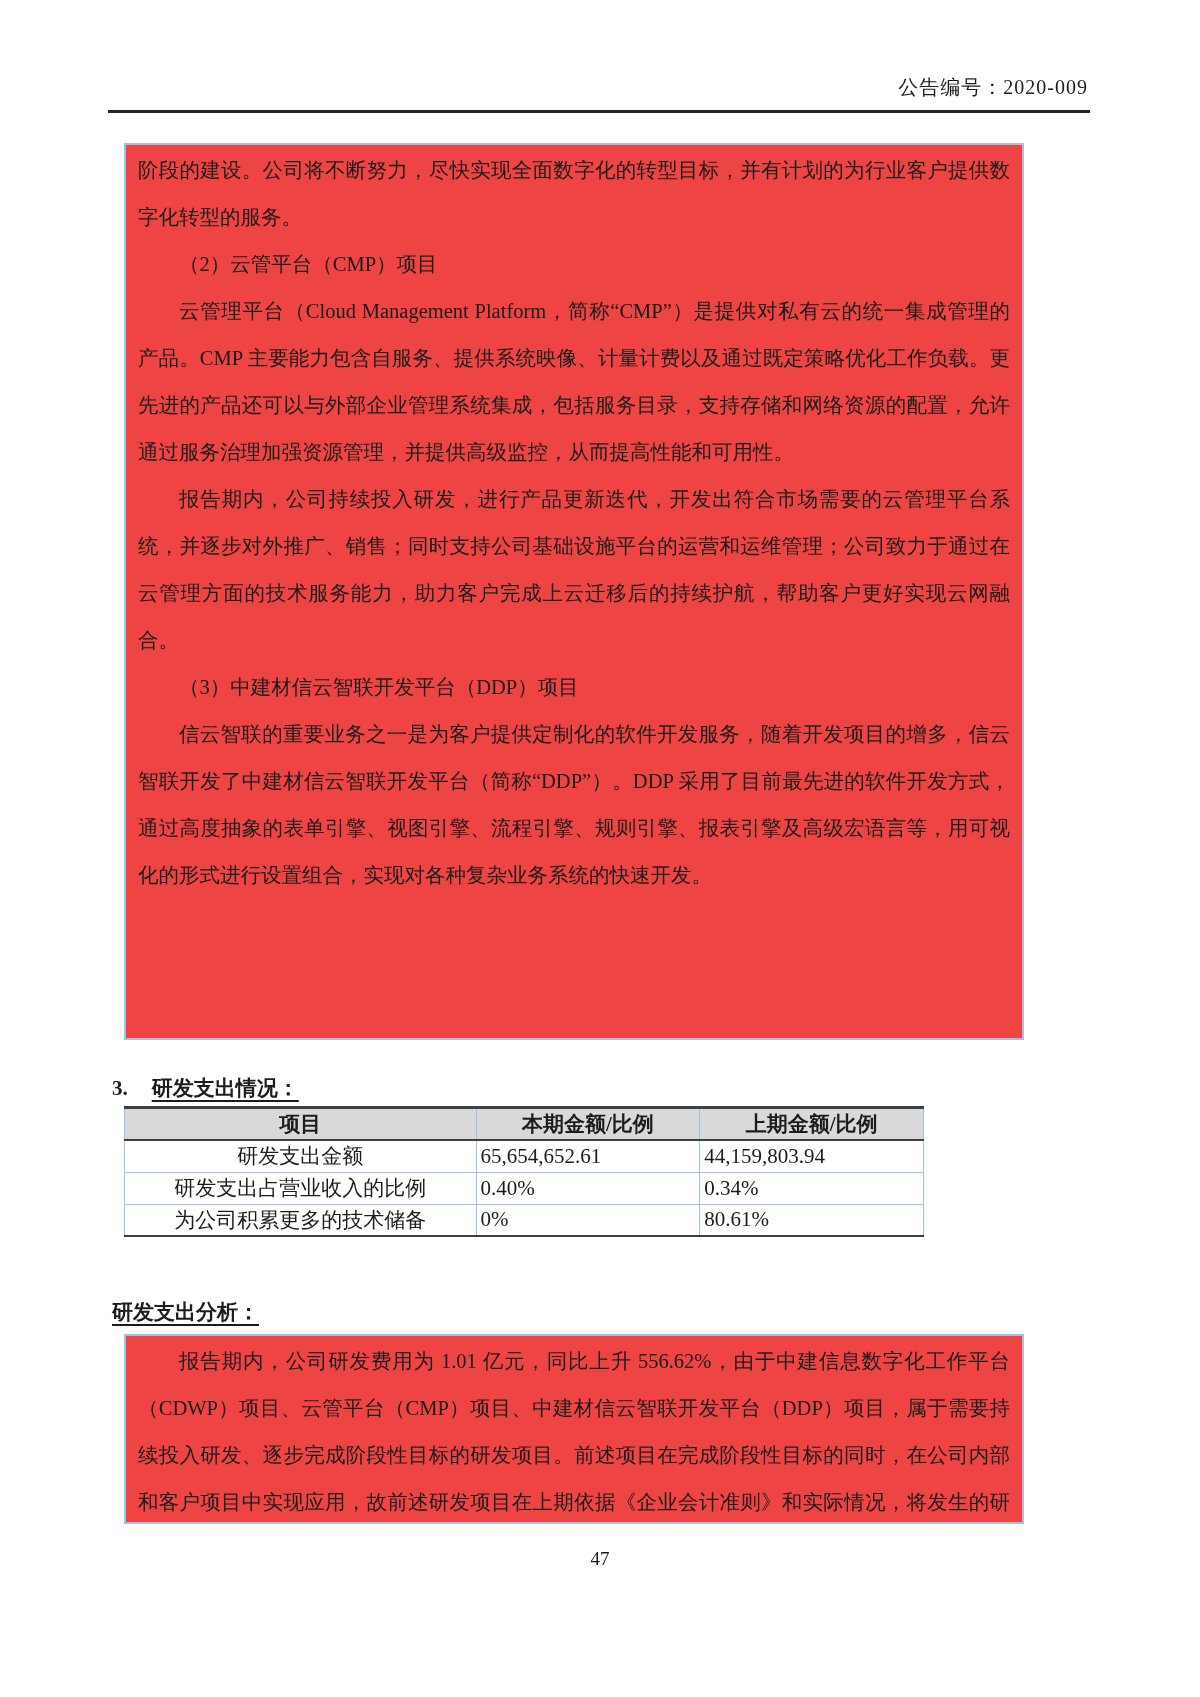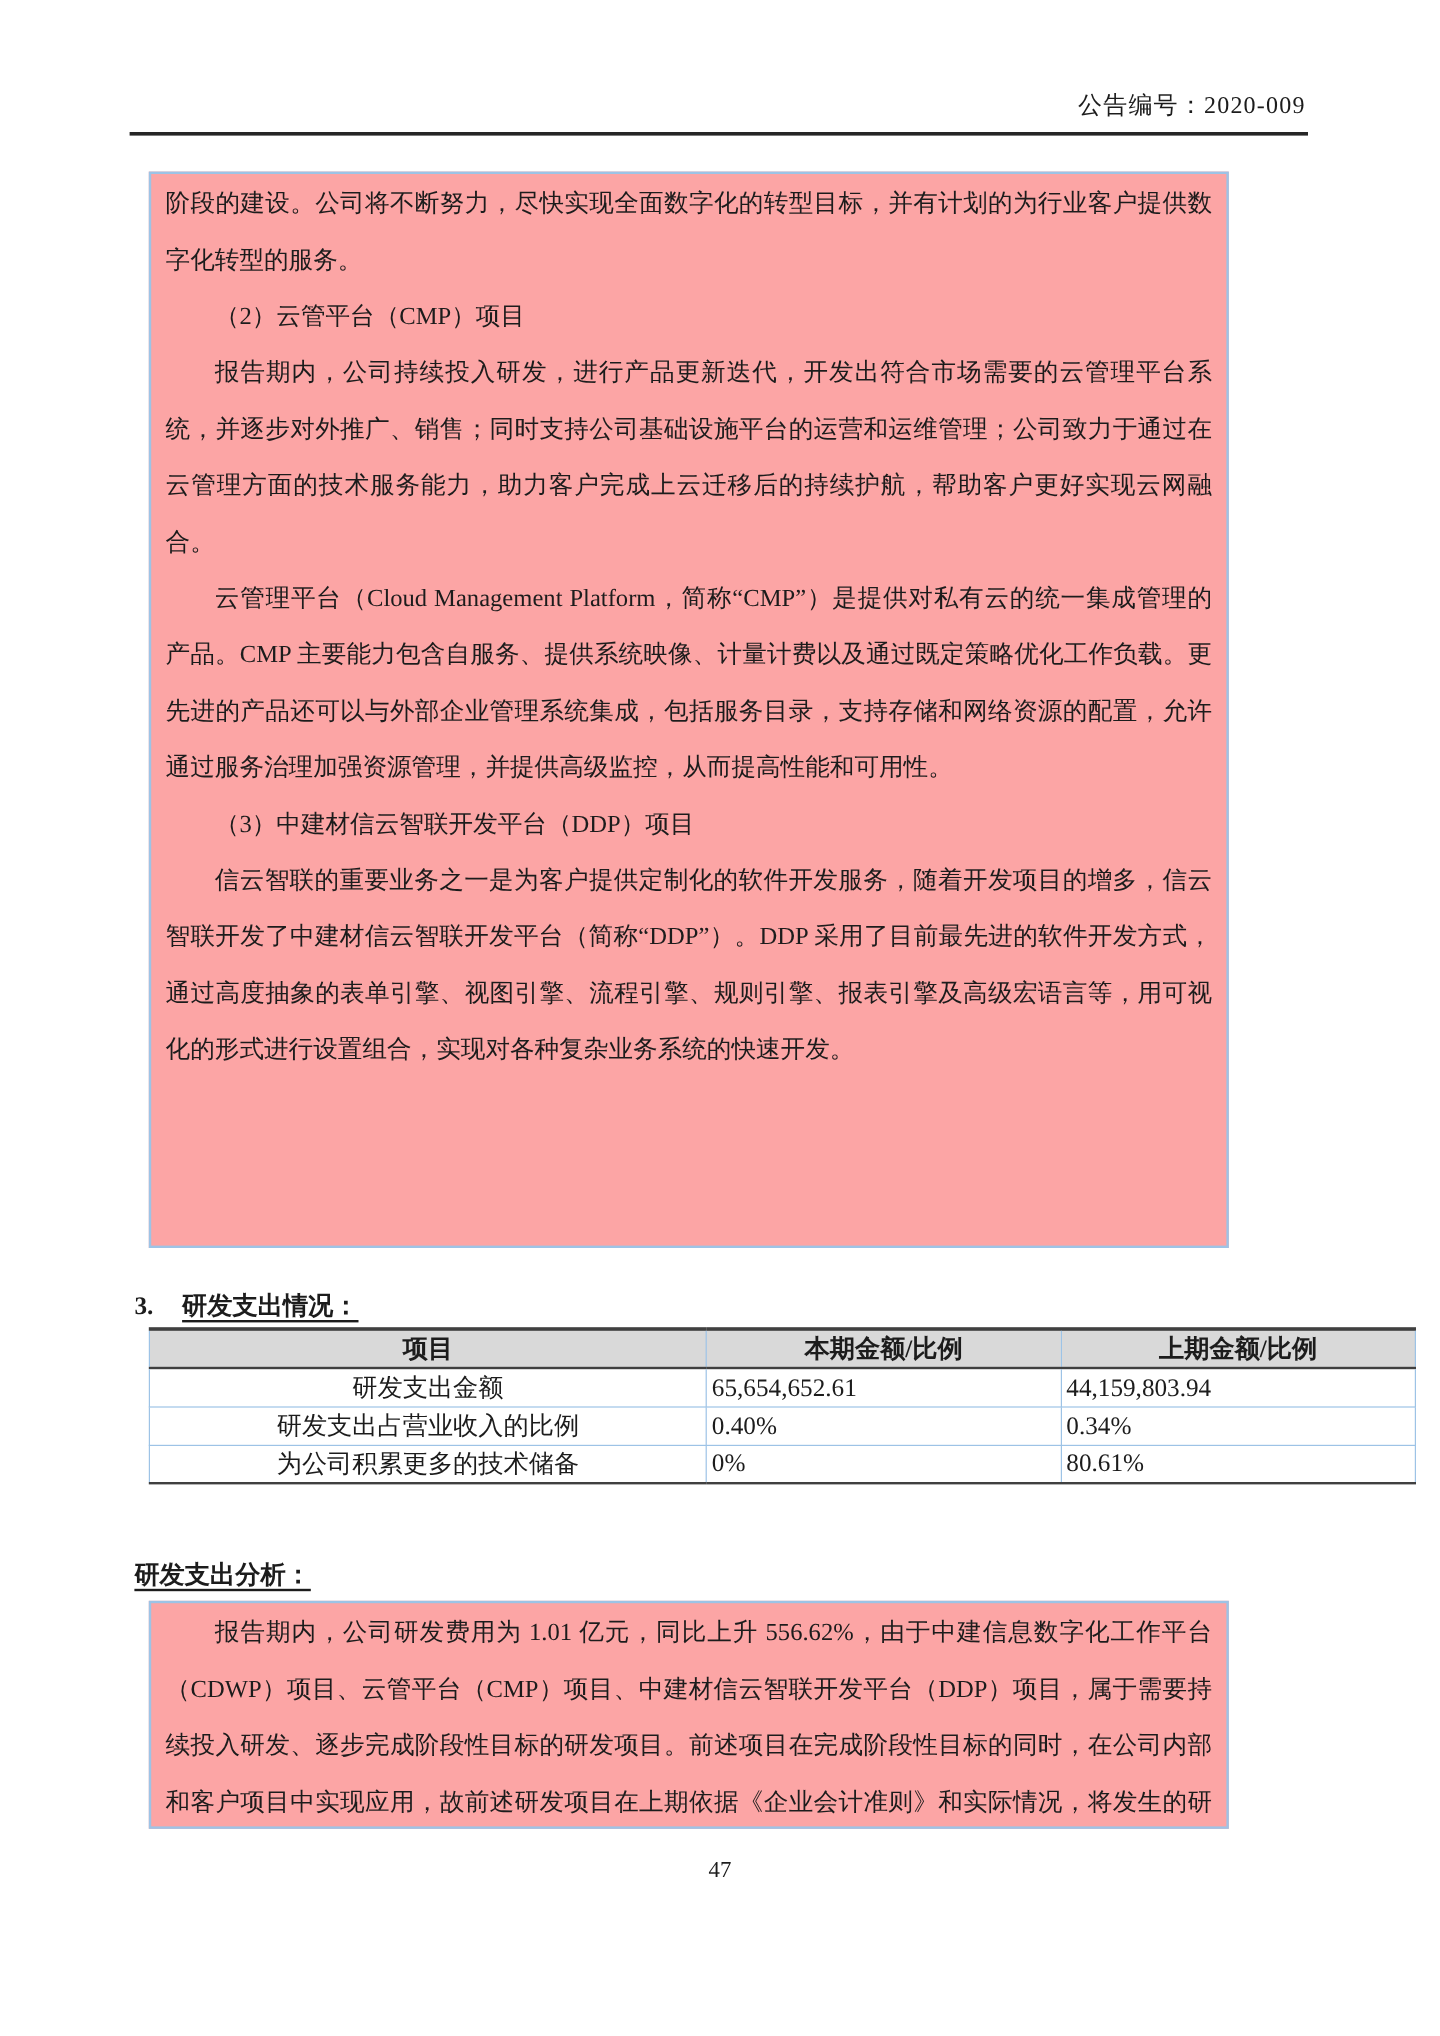--- a/index.html
+++ b/index.html
@@ -41,21 +41,21 @@
     border-top: 3px solid var(--rule-color);
     margin: 0;
   }
   .content-box {
     position: absolute;
     left: 124px;
     width: 900px;
     border: 2px solid var(--box-border);
     padding: 2px 12px;
     overflow: hidden;
-    background: #fca5a5;
+    background: #ef4444;
   }
   .box-projects {
     top: 143px;
     height: 897px;
   }
   .box-analysis {
     top: 1334px;
     height: 190px;
   }
   .para {
@@ -79,21 +79,21 @@
   .u {
     text-decoration: underline;
     text-decoration-thickness: 2px;
     text-underline-offset: 5px;
     font-family: Liberation Serif, serif;
   }
   .rd-table {
     position: absolute;
     top: 1106px;
     left: 124px;
-    width: 1056px;
+    width: 800px;
     border-collapse: collapse;
     font-size: 21px;
     table-layout: fixed;
   }
   .rd-table th, .rd-table td {
     border: 1px solid var(--box-border);
     height: 32px;
     padding: 1px 4px;
     font-weight: normal;
   }
@@ -133,22 +133,22 @@
 <body>
 
 <div class="page">
 
   <div class="doc-number">公告编号：2020-009</div>
   <hr class="header-rule">
 
   <section class="content-box box-projects">
     <p class="para">阶段的建设。公司将不断努力，尽快实现全面数字化的转型目标，并有计划的为行业客户提供数字化转型的服务。</p>
     <p class="para indent">（2）云管平台（CMP）项目</p>
+    <p class="para indent">云管理平台（Cloud Management Platform，简称“CMP”）是提供对私有云的统一集成管理的产品。CMP 主要能力包含自服务、提供系统映像、计量计费以及通过既定策略优化工作负载。更先进的产品还可以与外部企业管理系统集成，包括服务目录，支持存储和网络资源的配置，允许通过服务治理加强资源管理，并提供高级监控，从而提高性能和可用性。</p>
     <p class="para indent">报告期内，公司持续投入研发，进行产品更新迭代，开发出符合市场需要的云管理平台系统，并逐步对外推广、销售；同时支持公司基础设施平台的运营和运维管理；公司致力于通过在云管理方面的技术服务能力，助力客户完成上云迁移后的持续护航，帮助客户更好实现云网融合。</p>
-    <p class="para indent">云管理平台（Cloud Management Platform，简称“CMP”）是提供对私有云的统一集成管理的产品。CMP 主要能力包含自服务、提供系统映像、计量计费以及通过既定策略优化工作负载。更先进的产品还可以与外部企业管理系统集成，包括服务目录，支持存储和网络资源的配置，允许通过服务治理加强资源管理，并提供高级监控，从而提高性能和可用性。</p>
     <p class="para indent">（3）中建材信云智联开发平台（DDP）项目</p>
     <p class="para indent">信云智联的重要业务之一是为客户提供定制化的软件开发服务，随着开发项目的增多，信云智联开发了中建材信云智联开发平台（简称“DDP”）。DDP 采用了目前最先进的软件开发方式，通过高度抽象的表单引擎、视图引擎、流程引擎、规则引擎、报表引擎及高级宏语言等，用可视化的形式进行设置组合，实现对各种复杂业务系统的快速开发。</p>
   </section>
 
   <div class="section-heading">
     <span class="sec-num">3.</span><span class="u">研发支出情况：</span>
   </div>
 
   <table class="rd-table">
     <colgroup>

